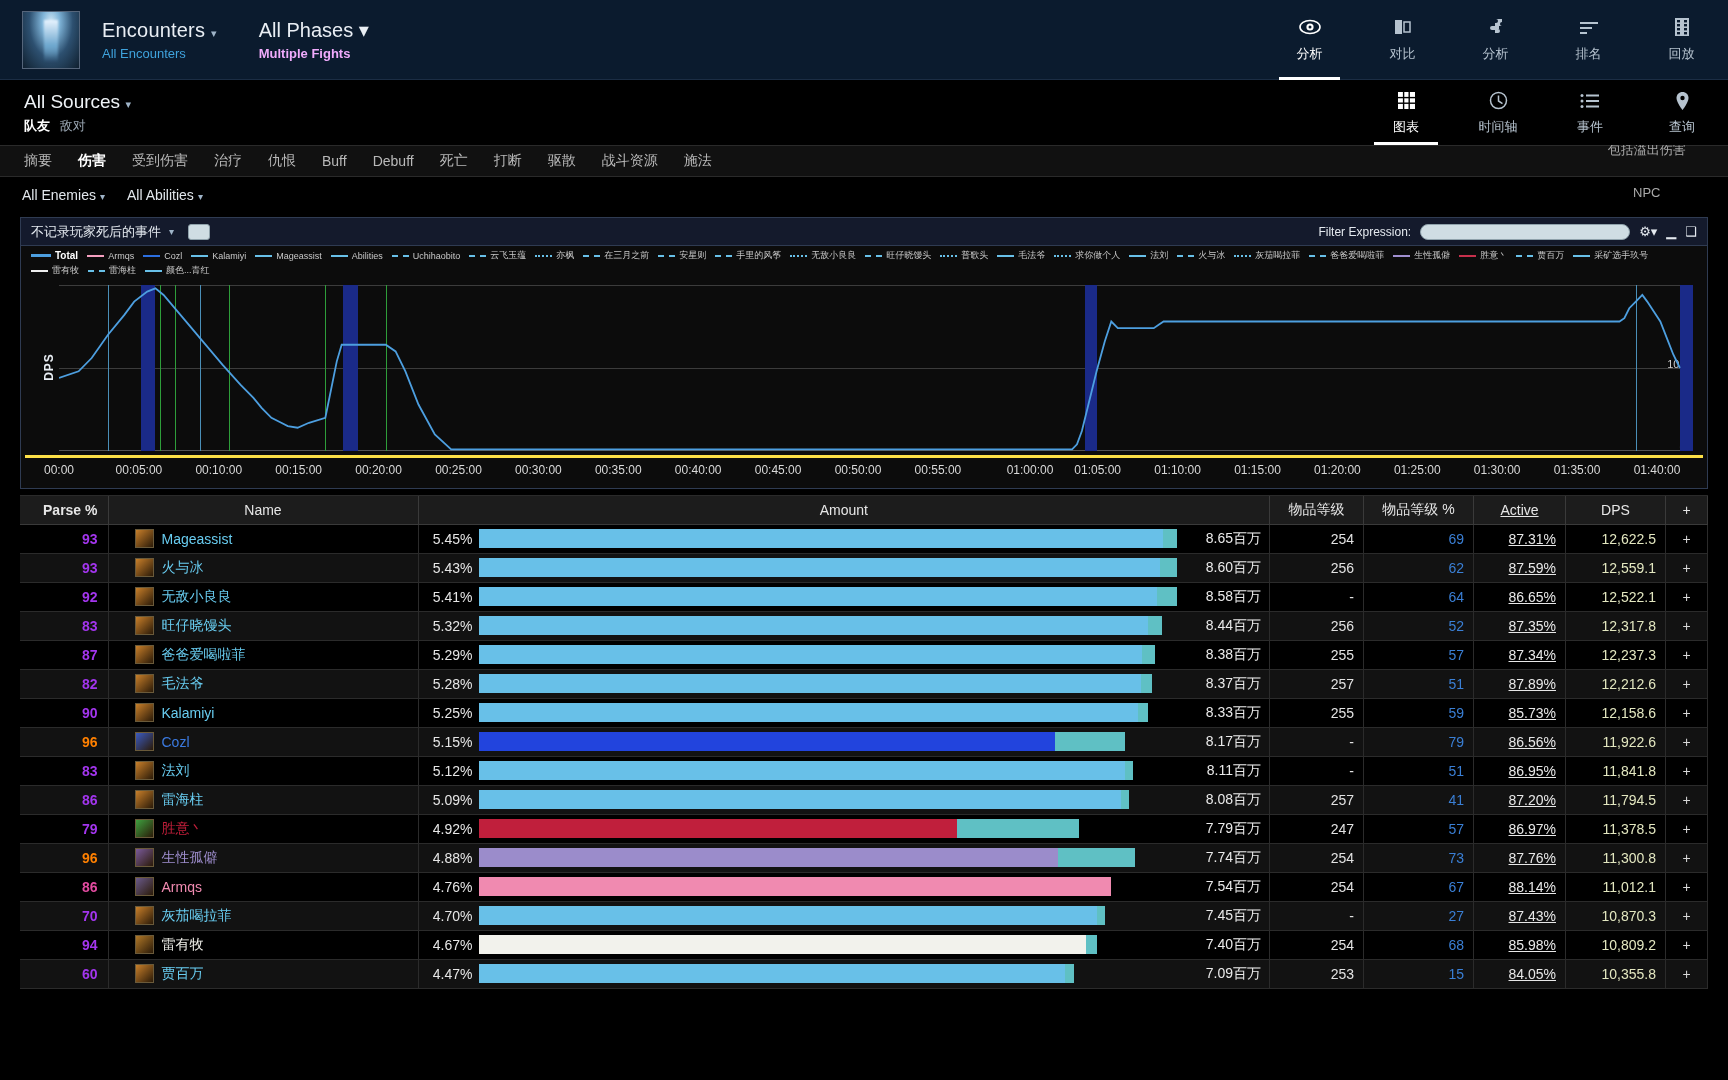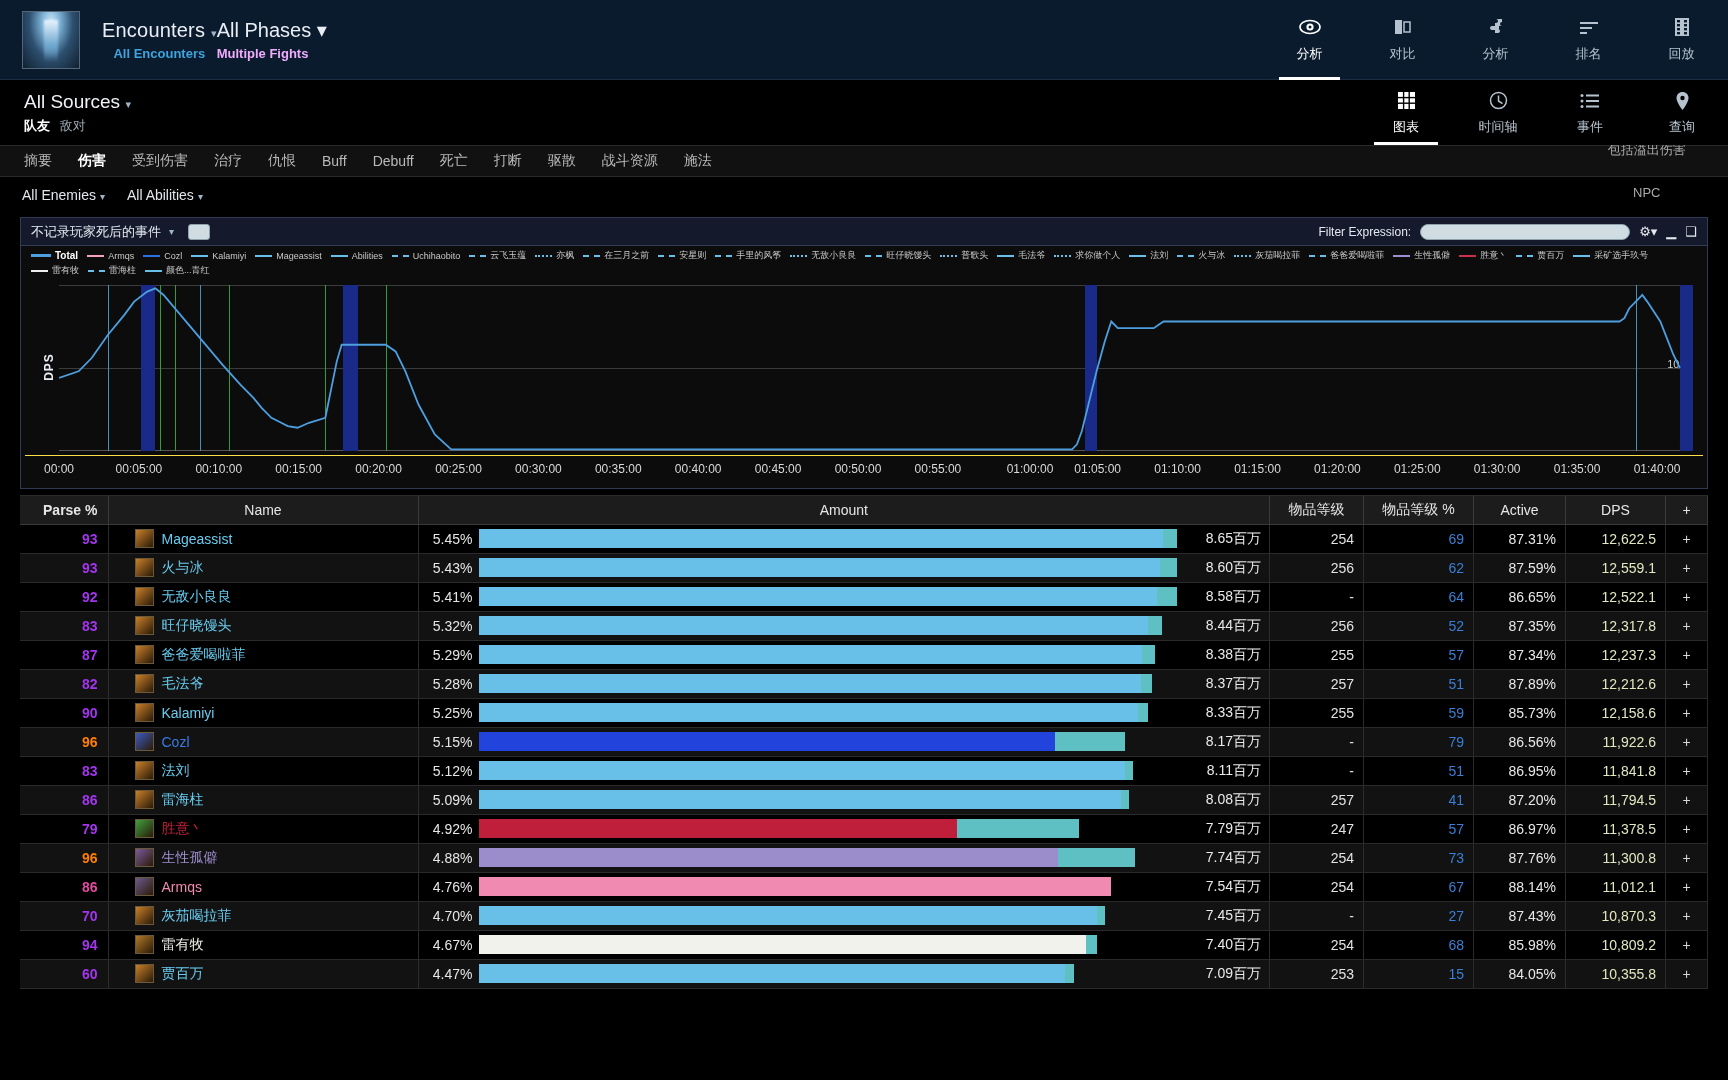--- a/index.html
+++ b/index.html
@@ -27,22 +27,22 @@
   }
   .logo:after{
     content:"";position:absolute;left:50%;top:8px;width:14px;height:42px;
     transform:translateX(-50%);
     background:linear-gradient(#e8f4ff,#6fa8cf 60%,rgba(30,60,90,0));
     filter:blur(1px);
   }
   .enc-block{margin-left:22px; display:flex; flex-direction:column; gap:4px;}
   .enc-title{font-size:20px;color:#e9eef4;letter-spacing:.2px;}
   .enc-title .caret{font-size:11px;color:#9fb4c8;}
-  .enc-sub{font-size:13px;color:#3fa3dd;font-weight:bold;text-align:center;}
-  .phase-block{display:flex; flex-direction:column; gap:4px;}
+  .enc-sub{font-size:13px;color:#3fa3dd;font-weight:normal;}
+  .phase-block{margin-left:42px; display:flex; flex-direction:column; gap:4px;}
   .phase-title{font-size:20px;color:#e9eef4;}
   .phase-sub{font-size:13px;color:#f0abfc;font-weight:bold;}
 
   .topnav{margin-left:auto; display:flex; height:80px; align-items:flex-end;}
   .topnav-item{
     width:93px;height:80px;display:flex;flex-direction:column;
     align-items:center;justify-content:center;gap:7px;cursor:pointer;
     position:relative;color:#b6c3cf;
   }
   .topnav-item .lbl{font-size:13px;}
@@ -126,42 +126,42 @@
   .plotarea{position:absolute;left:34px;right:10px;top:6px;bottom:4px;}
   .axis-top,.axis-mid,.axis-bot{position:absolute;left:0;right:0;height:1px;background:#3c3c3c;}
   .axis-top{top:0;} .axis-mid{top:50%;} .axis-bot{bottom:0;background:#555;}
   .ytick{position:absolute;right:2px;font-size:11px;color:#d0d0d0;}
   .ytick.t100{top:44%;} .ytick.t0{bottom:-2px;}
   .vline{position:absolute;top:0;bottom:0;width:1px;}
   .vband{position:absolute;top:0;bottom:0;}
 
   .xaxis{
     height:26px;display:flex;align-items:center;position:relative;margin:0 4px;
-    border-top:1px solid #fde047;
+    border-top:3px solid #fde047;
   }
   .xtick{position:absolute;font-size:12px;color:#d9d9d9;transform:translateX(-50%);}
 
   
   .tablewrap{margin:6px 20px 0 20px;border-top:1px solid #2a2a2a;}
   table{width:100%;border-collapse:collapse;table-layout:fixed;}
   thead th{
     background:#1c1c1c;color:#e6e6e6;font-size:14px;font-weight:normal;
     height:28px;border-right:1px solid #3a3a3a;border-bottom:1px solid #3a3a3a;
   }
   tbody td{
     height:28px;font-size:14px;border-right:1px solid #2b2b2b;border-bottom:1px solid #2b2b2b;
     background:#000;
   }
   tbody tr:nth-child(even) td{background:#121212;}
   .c-parse{width:88px;text-align:right;padding-right:10px;font-weight:bold;}
   .c-name{width:310px;margin-top:44px;}
   .c-amount{}
   .c-ilvl{width:94px;text-align:right;padding-right:9px;color:#e2e2e2;}
   .c-ilvlp{width:110px;text-align:right;padding-right:9px;color:#3a7fd5;}
-  .c-active{width:92px;text-align:right;padding-right:9px;color:#e8e8e8;}
+  .c-active{width:92px;text-align:right;padding-right:9px;color:#e8e8e8;text-decoration:underline;}
   .c-dps{width:100px;text-align:right;padding-right:9px;color:#e3e7c0;}
   .c-plus{width:42px;text-align:center;color:#d8d8d8;}
   thead .c-plus, thead .c-ilvl, thead .c-ilvlp, thead .c-active, thead .c-dps{text-align:center;padding-right:0;color:#e6e6e6;}
 
   .namecell{display:flex;align-items:center;gap:8px;padding-left:26px;}
   .avatar{width:19px;height:19px;border:1px solid #6a5a3a;flex:none;}
   .pname{font-size:14px;}
 
   .amountcell{display:flex;align-items:center;height:28px;padding:0 0 0 2px;}
   .apct{width:52px;text-align:right;font-size:14px;color:#e6e6e6;flex:none;margin-right:6px;}

